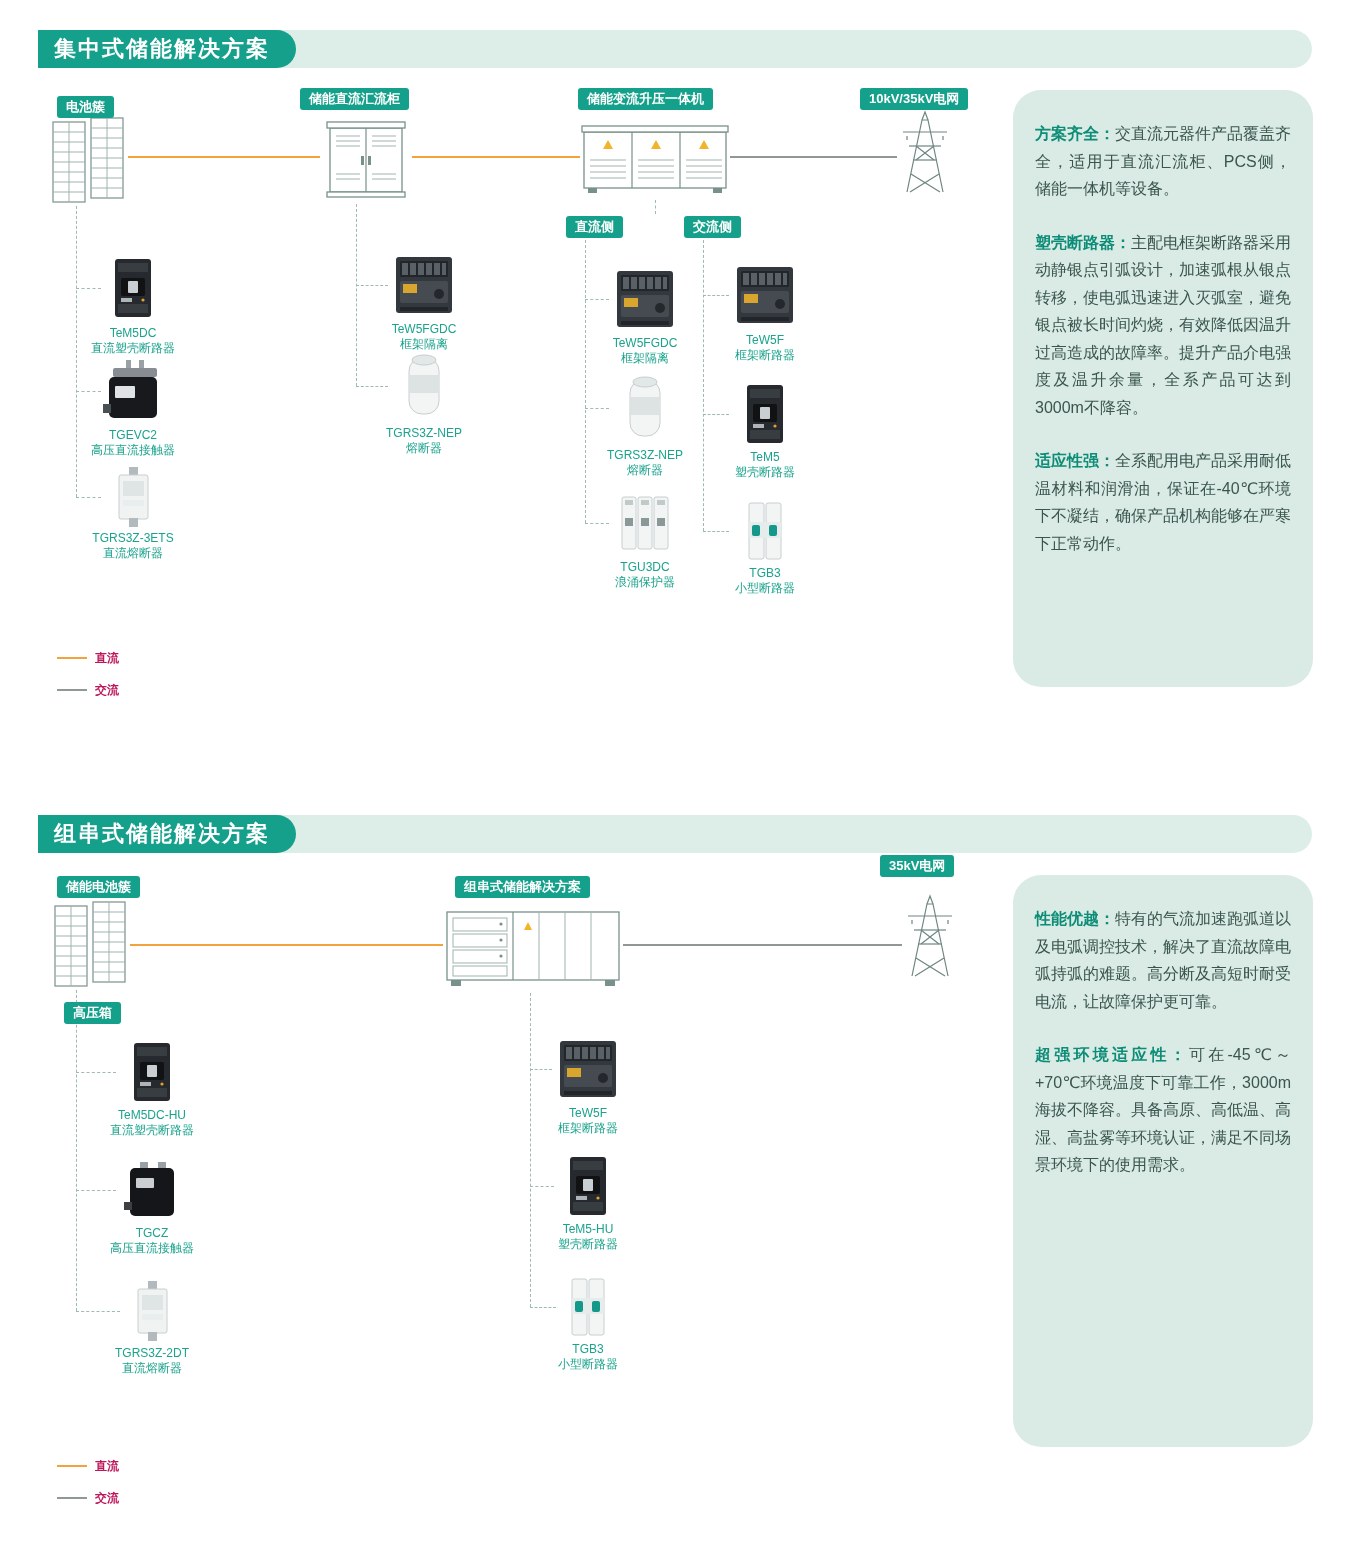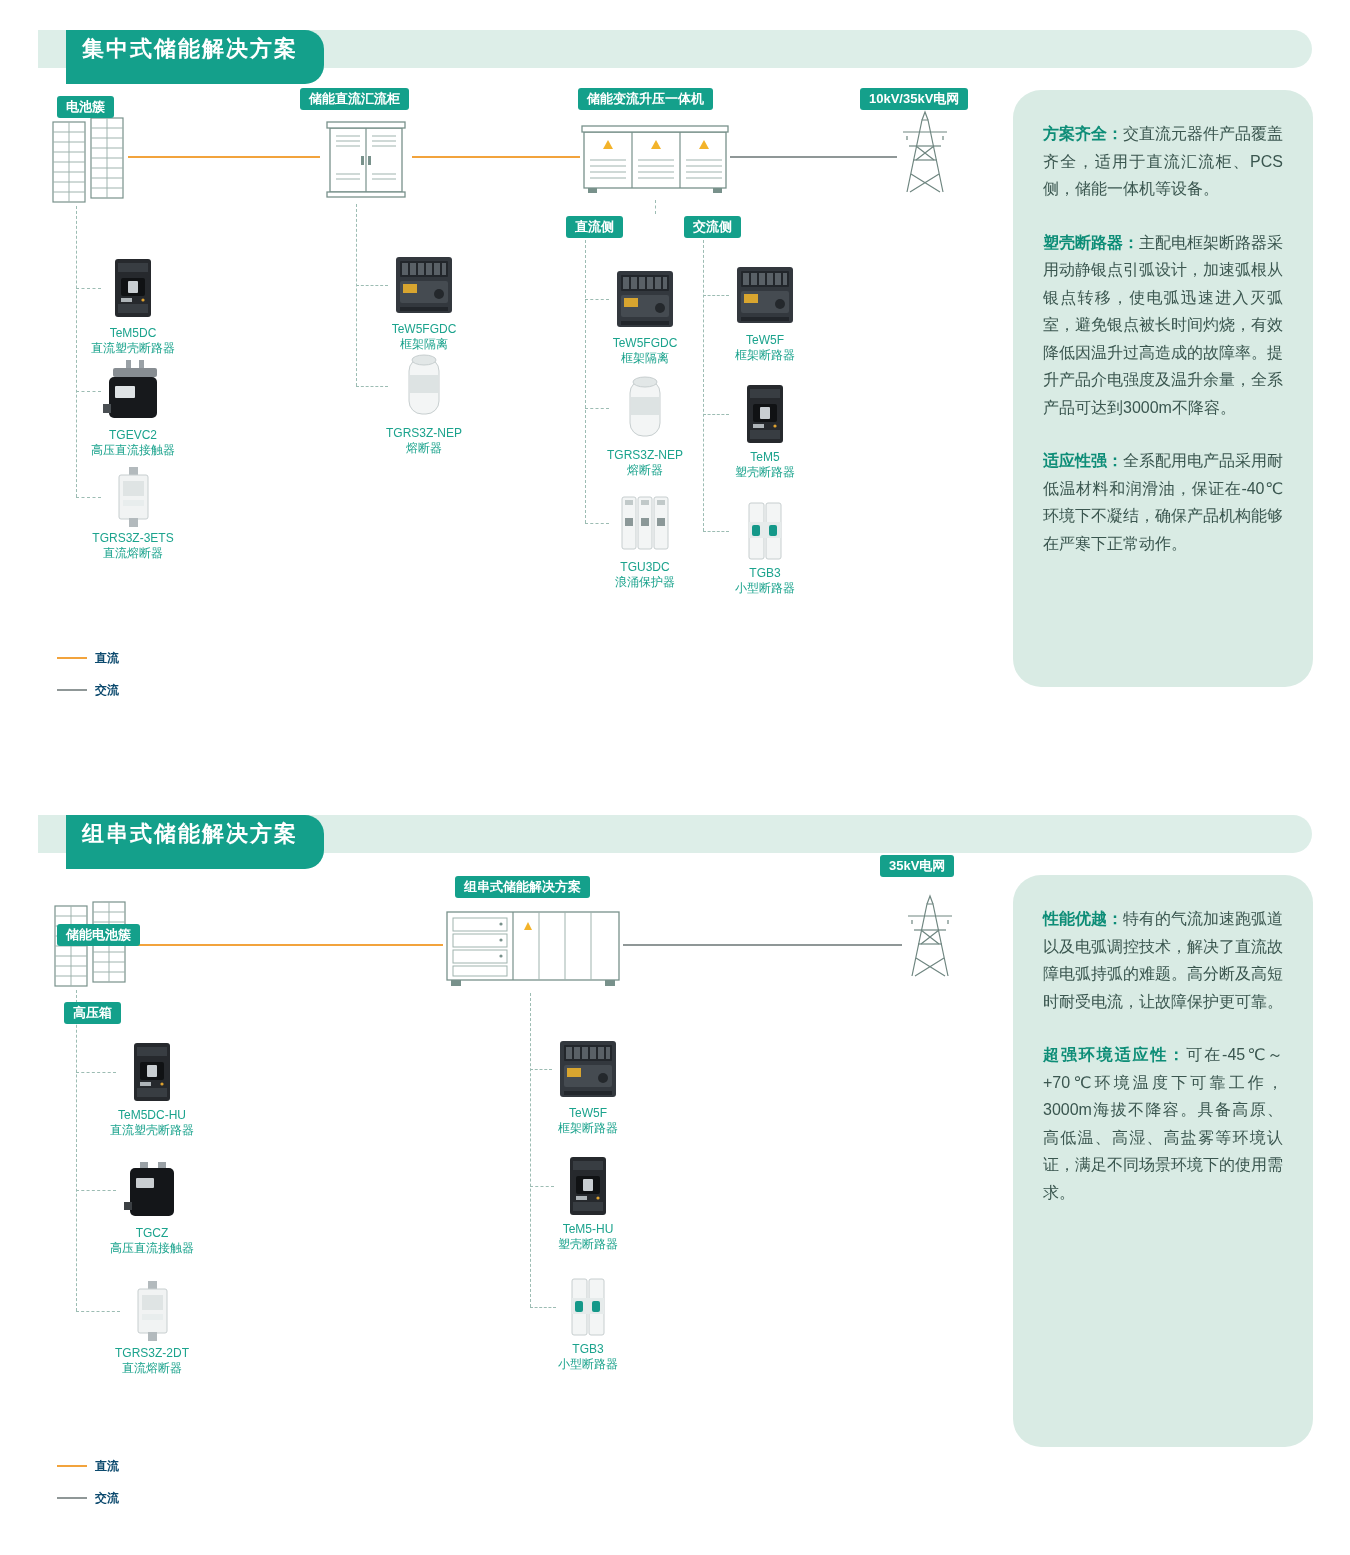--- a/index.html
+++ b/index.html
@@ -2,45 +2,45 @@
 <html><head>
 <meta charset="utf-8">
 <style>
   * { margin:0; padding:0; box-sizing:border-box; }
   html,body { background:#ffffff; }
   body { font-family:"Liberation Sans","DejaVu Sans",sans-serif; }
   .page { position:relative; width:1350px; height:1555px; background:#fff; overflow:hidden; }
 
   .band { position:absolute; background:#ddeee8; border-radius:0 19px 19px 0; }
   .hdr  { position:absolute; background:#14a08b; color:#fff; font-size:22px; font-weight:bold;
-          line-height:38px; padding:0 26px 16px 16px; border-radius:0 19px 19px 0; letter-spacing:2px;
-          white-space:nowrap; z-index:3;margin-left:28px; }
+          line-height:38px; padding:0 26px 0 16px; border-radius:0 19px 19px 0; letter-spacing:2px;
+          white-space:nowrap; z-index:3; }
 
   .nbadge { position:absolute; background:#14a08b; color:#fff; font-size:13px; font-weight:bold;
             line-height:22px; padding:0 9px; border-radius:3px; white-space:nowrap; z-index:3; }
 
   .line { position:absolute; height:2px; }
   .line.dc { background:#f2a33c; }
   .line.ac { background:#8f9797; }
 
   .dashv { position:absolute; width:0; border-left:1px dashed #9cbcb3; z-index:1; }
   .dashh { position:absolute; height:0; border-top:1px dashed #9cbcb3; z-index:1; }
 
   .dev { position:absolute; z-index:2; }
 
   .plabel { position:absolute; width:150px; text-align:center; color:#1ba38d; font-size:12px;
             line-height:15px; z-index:2; }
 
   .legend-line { position:absolute; width:30px; height:2px; }
   .legend-line.dc { background:#f2a33c; }
   .legend-line.ac { background:#8f9797; }
-  .legend-label { position:absolute; color:#0c4a6e; font-size:12px; font-weight:bold; }
+  .legend-label { position:absolute; color:#be185d; font-size:12px; font-weight:bold; }
 
   .panel { position:absolute; width:300px; background:#d9ebe4; border-radius:28px;
-           padding:30px 30px; overflow:hidden; }
+           padding:30px 22px; overflow:hidden; }
   .panel p { font-size:16px; line-height:1.72; color:#3a564f; margin:0 0 26px 0; text-align:justify; }
   .panel p:last-child { margin-bottom:0; }
   .panel .lead { font-weight:bold; color:#0d8d77; }
 </style>
 </head>
 <body>
 
 <svg width="0" height="0" style="position:absolute" aria-hidden="true">
 <defs>
   <symbol id="sym-rack" viewBox="0 0 80 92">
@@ -391,21 +391,21 @@
 
   <div class="panel" style="left:1013px;top:90px;height:597px">
     <p><span class="lead">方案齐全：</span><span>交直流元器件产品覆盖齐全，适用于直流汇流柜、PCS侧，储能一体机等设备。</span></p>
     <p><span class="lead">塑壳断路器：</span><span>主配电框架断路器采用动静银点引弧设计，加速弧根从银点转移，使电弧迅速进入灭弧室，避免银点被长时间灼烧，有效降低因温升过高造成的故障率。提升产品介电强度及温升余量，全系产品可达到3000m不降容。</span></p>
     <p><span class="lead">适应性强：</span><span>全系配用电产品采用耐低温材料和润滑油，保证在-40℃环境下不凝结，确保产品机构能够在严寒下正常动作。</span></p>
   </div>
 
   <div class="band" style="left:38px;top:815px;width:1274px;height:38px"></div>
   <div class="hdr" style="left:38px;top:815px">组串式储能解决方案</div>
 
-  <div class="nbadge" style="left:57px;top:924px">储能电池簇</div>
+  <div class="nbadge" style="left:57px;top:876px">储能电池簇</div>
   <div class="nbadge" style="left:455px;top:876px">组串式储能解决方案</div>
   <div class="nbadge" style="left:880px;top:855px">35kV电网</div>
 
   <svg class="dev" style="left:50px;top:898px" width="80" height="92">
       <use href="#sym-rack" xlink:href="#sym-rack"></use>
     </svg>
   <svg class="dev" style="left:443px;top:898px" width="180" height="95">
       <use href="#sym-container" xlink:href="#sym-container"></use>
     </svg>
   <svg class="dev" style="left:902px;top:892px" width="56" height="86">

